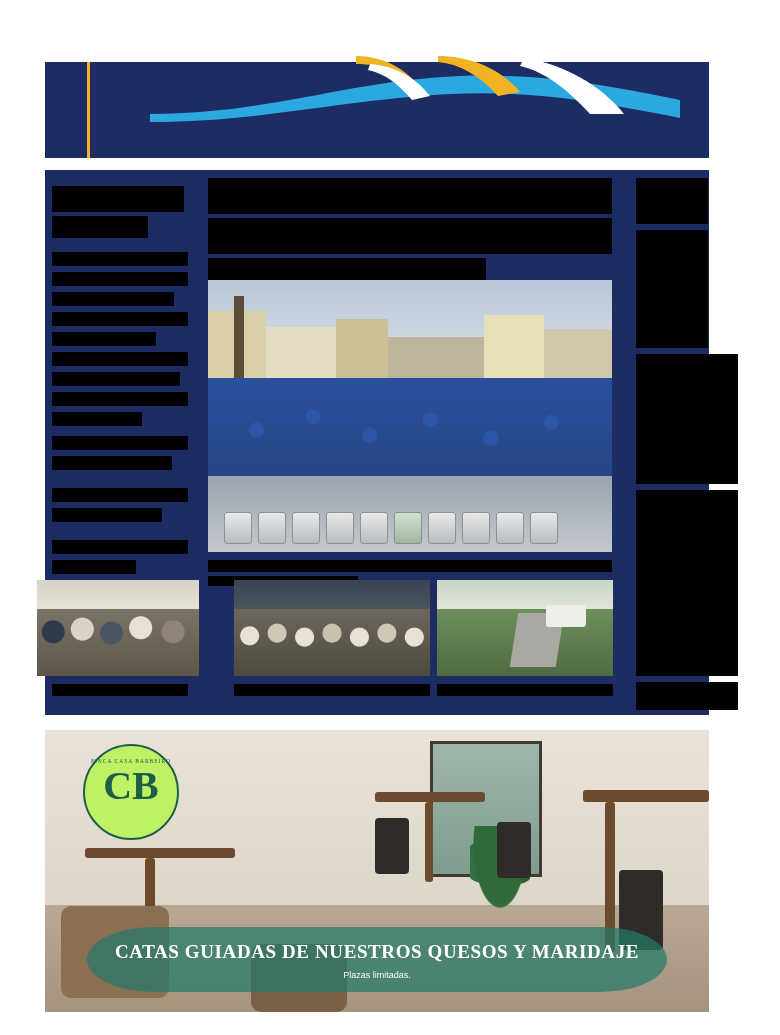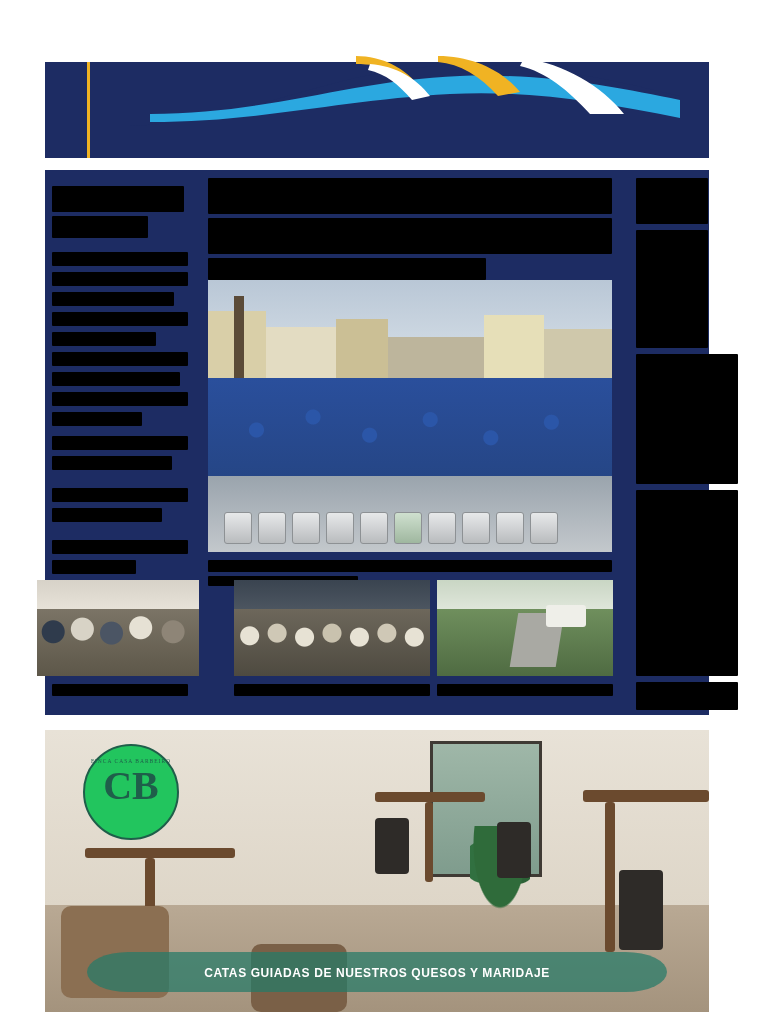--- a/index.html
+++ b/index.html
@@ -186,21 +186,21 @@
     border-radius: 4px;
   }
   .ad-logo {
     position: absolute;
     left: 38px;
     top: 14px;
     width: 96px;
     height: 96px;
     border-radius: 50%;
     border: 2px solid #1f5e4a;
-    background: #22c55e;
+    background: #bef264;
     color: #1f5e4a;
     text-align: center;
     box-sizing: border-box;
     padding-top: 12px;
   }
   .ad-logo .ring-text {
     font-size: 5.5px;
     letter-spacing: 1px;
     font-family: "Liberation Serif", serif;
   }
@@ -216,22 +216,22 @@
     transform: translateX(-50%);
     bottom: 20px;
     width: 560px;
     padding: 14px 10px 12px;
     background: rgba(36, 122, 104, 0.72);
     border-radius: 120px / 58px;
     text-align: center;
     color: #ffffff;
   }
   .ad-h1 {
-    font-family: Liberation Sans, sans-serif;
-    font-size: 12px;
+    font-family: Liberation Serif, serif;
+    font-size: 19px;
     letter-spacing: 0.6px;
     font-weight: 700;
   }
   .ad-h2 {
     font-family: "Liberation Serif", serif;
     font-size: 14px;
     margin-top: 6px;
   }
   .ad-h3 {
     font-size: 9px;
@@ -408,16 +408,17 @@
     <div class="ad-stool" style="left:16px;  top:176px; width:108px; height:92px; border-radius:10px; background:#8b6f52;"></div>
     <div class="ad-stool" style="left:206px; top:214px; width:96px;  height:68px; border-radius:10px; background:#7a6047;"></div>
 
     <div class="ad-logo">
       <div class="ring-text">FINCA CASA BARBEIRO</div>
       <div class="mono">CB</div>
     </div>
 
     <div class="ad-overlay">
       <div class="ad-h1">CATAS GUIADAS DE NUESTROS QUESOS Y MARIDAJE</div>
+      <div class="ad-h3">Plazas limitadas.</div>
     </div>
   </div>
 
 </div>
 
 </body></html>

